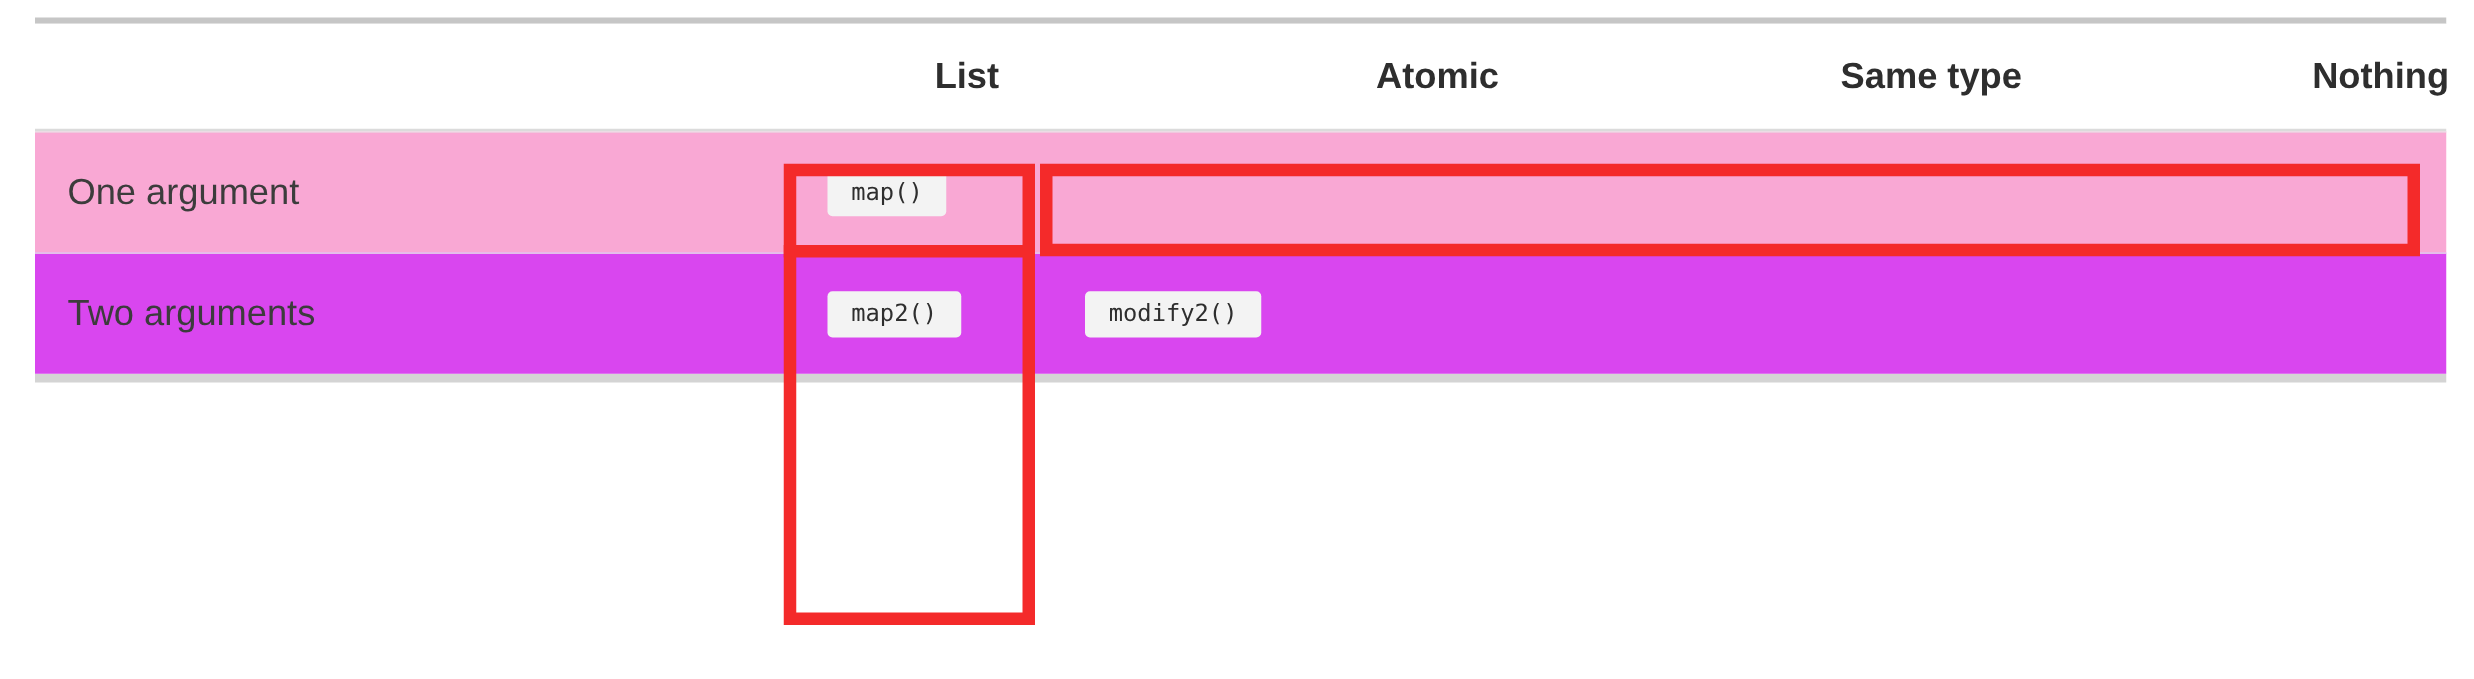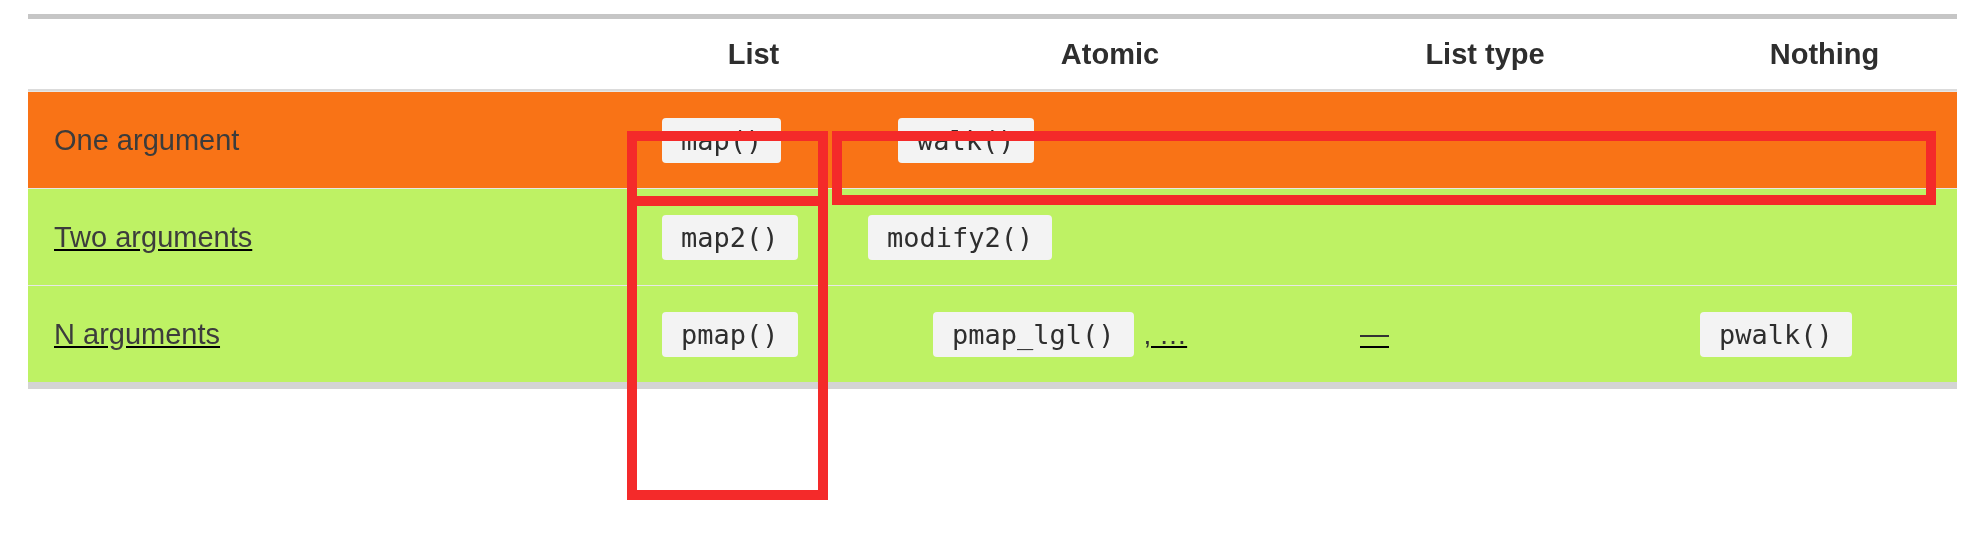--- a/index.html
+++ b/index.html
@@ -5,37 +5,37 @@
   :root{ --hl:#f42a2a; }
   *{ box-sizing:border-box; margin:0; padding:0; }
   html,body{ width:1979px; height:543px; background:#ffffff; overflow:hidden;
              font-family:"Liberation Sans", sans-serif; }
   .page{ position:relative; width:1979px; height:543px; background:#ffffff; }
 
   .maptable{ position:absolute; left:28px; top:14px; width:1929px;
              border-top:5px solid #c6c6c6; border-bottom:7px solid #d4d4d4; }
 
   .trow{ display:grid; grid-template-columns:589px 221px 492px 310px 317px;
-         align-items:center; height:97px; background:#f97316; }
-  .trow.striped{ background:#bef264;text-decoration:underline; }
+         align-items:center; height:97px; background:#f9a8d4; }
+  .trow.striped{ background:#d946ef; }
   .trow + .trow{ border-top:1px solid #e7e7e7; }
 
-  .thead{ height:72px; border-bottom:2px solid #dbdbdb; background:#ffffff; }
+  .thead{ height:86px; border-bottom:2px solid #dbdbdb; background:#ffffff;gap:20px; }
   .th{ font-size:29px; font-weight:700; color:#2e2e2e; text-align:center; }
   .th.nudge{ position:relative; left:26px; }
 
   .td{ font-size:29px; color:#3c3c3c; text-align:left; white-space:nowrap; }
   .td-label{ padding-left:26px; }
   .td-list{ padding-left:45px; }
   .td-atomic{ padding-left:95px; }
   .td-sametype{ padding-left:30px; }
   .td-nothing{ padding-left:60px; }
 
   .chip{ display:inline-block; font-family:"DejaVu Sans Mono", monospace;
-         font-size:27px; line-height:1; color:#2e2e2e; background:#f3f3f3;
+         font-size:19px; line-height:1; color:#2e2e2e; background:#f3f3f3;
          padding:9px 19px; border-radius:4px; }
   .suffix{ font-size:28px; color:#333333; margin-left:10px; }
   .dash{ font-size:29px; color:#333333; }
 
   .hlbox{ position:absolute; border:10px solid var(--hl); pointer-events:none; }
   .hl-list{ left:627px; top:131px; width:201px; height:369px; }
   .hl-row1{ left:832px; top:131px; width:1104px; height:74px; }
   .hlbar{ position:absolute; background:var(--hl); pointer-events:none;
           left:627px; top:196px; width:201px; height:10px; }
 </style>
@@ -43,60 +43,42 @@
 <body>
 
 <div class="page">
 
   <div class="maptable">
 
     <div class="trow thead">
       <div class="th"></div>
       <div class="th nudge">List</div>
       <div class="th nudge">Atomic</div>
-      <div class="th">List type</div>
+      <div class="th">Same type</div>
       <div class="th nudge">Nothing</div>
     </div>
 
     <div class="trow">
       <div class="td td-label">One argument</div>
       <div class="td td-list">
         <span class="chip">map()</span>
-      </div>
-      <div class="td td-nothing">
-        <span class="chip">walk()</span>
       </div>
     </div>
 
     <div class="trow striped">
       <div class="td td-label">Two arguments</div>
       <div class="td td-list">
         <span class="chip">map2()</span>
       </div>
       <div class="td td-sametype">
         <span class="chip">modify2()</span>
       </div>
     </div>
 
 
-    <div class="trow striped">
-      <div class="td td-label">N arguments</div>
-      <div class="td td-list">
-        <span class="chip">pmap()</span>
-      </div>
-      <div class="td td-atomic">
-        <span class="chip">pmap_lgl()</span><span class="suffix">, …</span>
-      </div>
-      <div class="td td-sametype">
-        <span class="dash">—</span>
-      </div>
-      <div class="td td-nothing">
-        <span class="chip">pwalk()</span>
-      </div>
-    </div>
 
   </div>
 
   <div class="hlbox hl-list"></div>
   <div class="hlbar"></div>
   <div class="hlbox hl-row1"></div>
 
 </div>
 
 </body></html>

